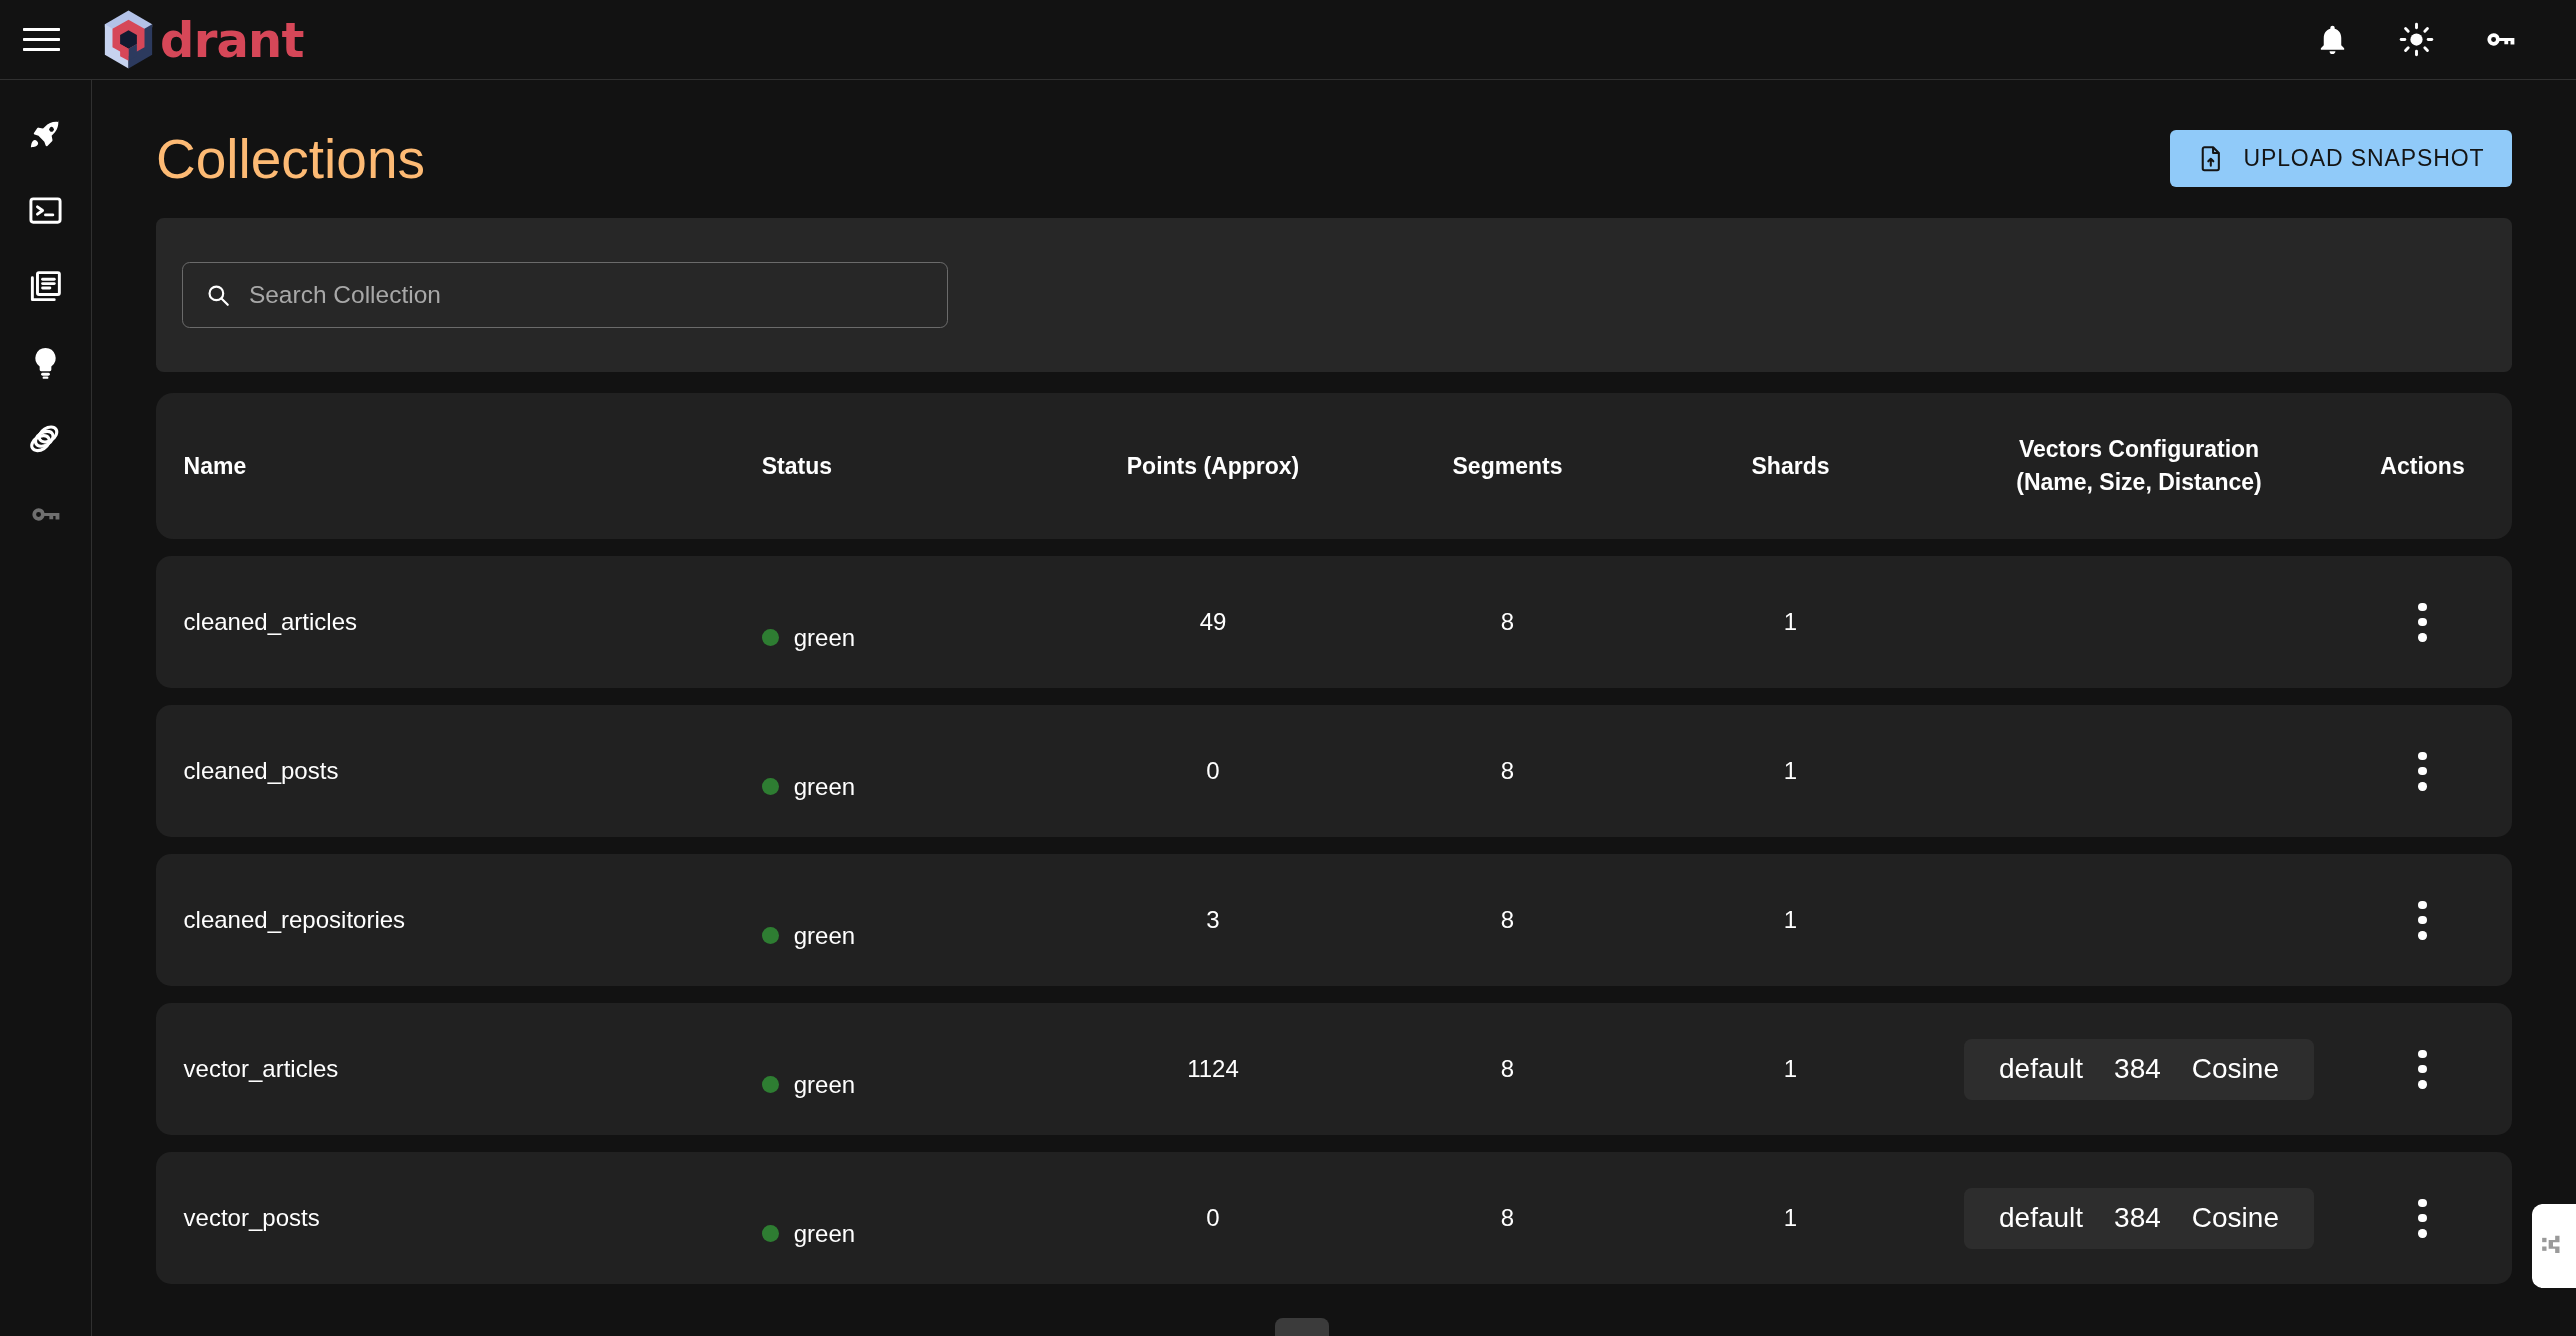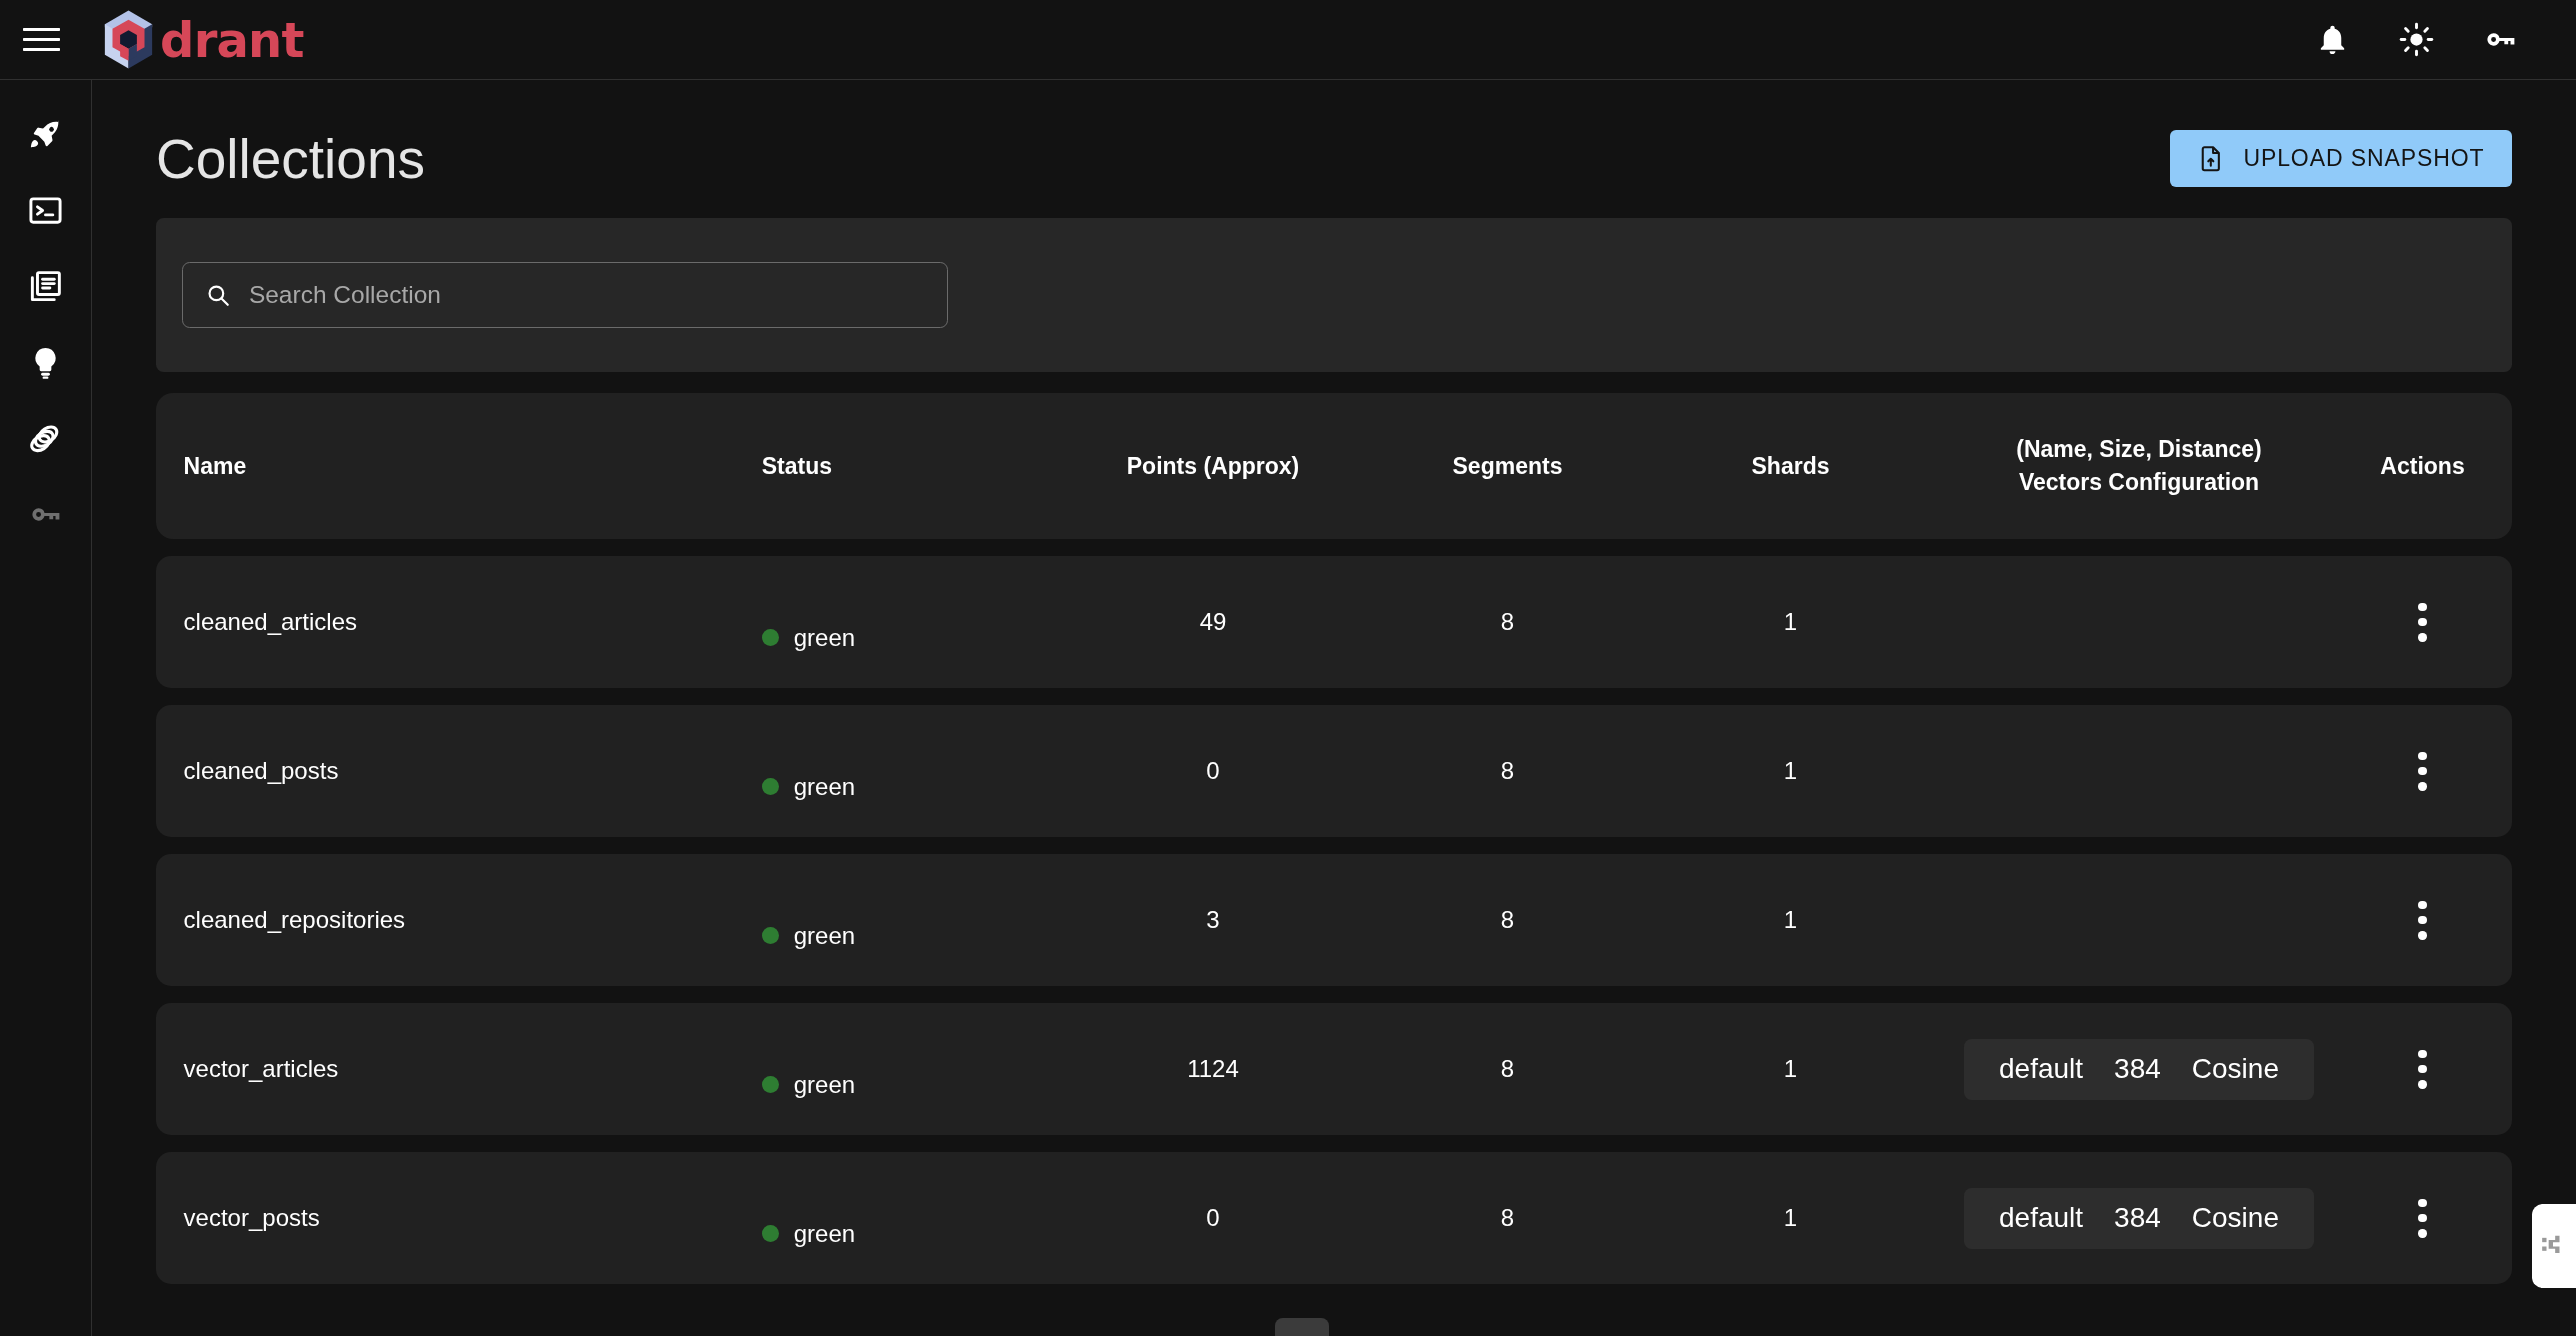--- a/index.html
+++ b/index.html
@@ -78,21 +78,21 @@
     background: #121212;
     padding: 0 64px;
   }
   .page-head {
     display: flex; align-items: center;
     height: 130px;
     padding-top: 27.6px;
   }
   .page-title {
     font-size: 55px; font-weight: 400;
-    color: #e5e5e5; letter-spacing: 0px;
+    color: #fdba74; letter-spacing: 0px;
   }
   .upload-btn {
     margin-left: auto;
     display: flex; align-items: center; gap: 18.4px;
     background: #90caf9;
     color: #141414;
     border: none; border-radius: 6px;
     height: 57px; padding: 0 27.6px;
     font-size: 23px; font-weight: 500;
     letter-spacing: 0.9px;
@@ -351,22 +351,22 @@
 
   <div class="table">
 
     <div class="thead">
       <div class="th col-name">Name</div>
       <div class="th col-status">Status</div>
       <div class="th col-points">Points (Approx)</div>
       <div class="th col-seg">Segments</div>
       <div class="th col-shards">Shards</div>
       <div class="th col-vec">
+        <div>Vectors Configuration</div>
         <div>(Name, Size, Distance)</div>
-        <div>Vectors Configuration</div>
       </div>
       <div class="th col-actions">Actions</div>
     </div>
 
     <div id="rows">
         <div class="trow">
           <div class="td cell-name col-name">cleaned_articles</div>
           <div class="td cell-status col-status">
             <span class="dot"></span>
             <span>green</span>

